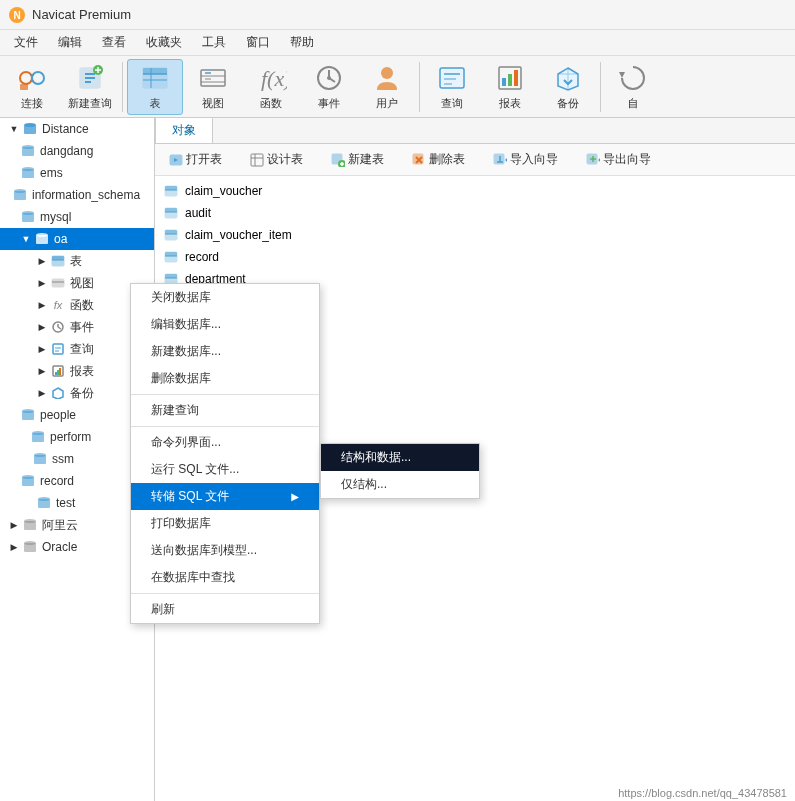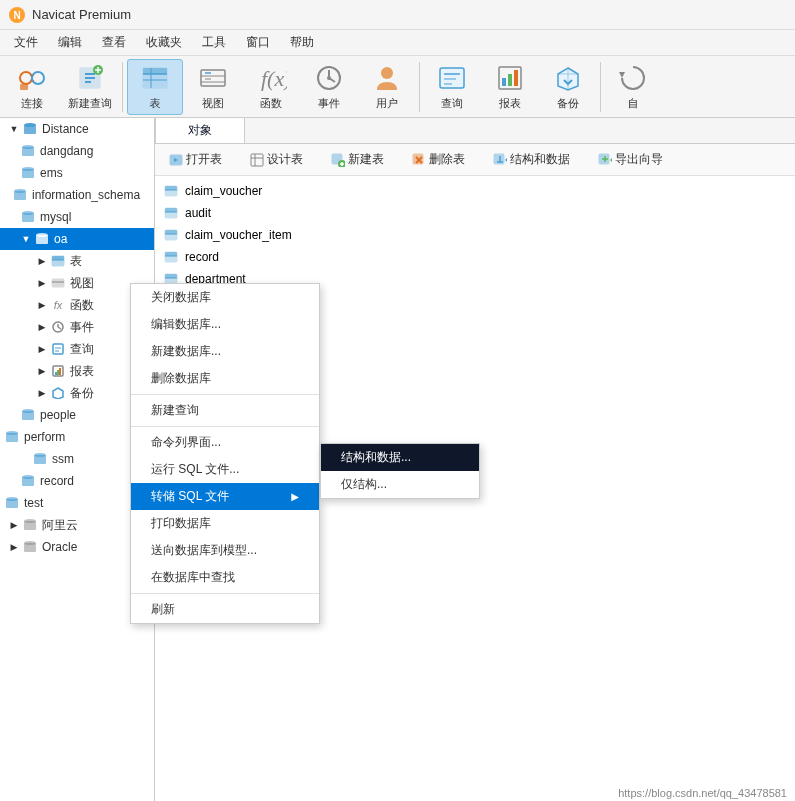--- a/index.html
+++ b/index.html
@@ -136,24 +136,24 @@
       flex-direction: column;
     }
     .content-tabs {
       display: flex;
       border-bottom: 1px solid #ccc;
       background: #f5f5f5;
       height: 26px;
       align-items: flex-end;
     }
     .content-tab {
-      padding: 4px 32px;
+      padding: 4px 16px;
       cursor: pointer;
       font-size: 12px;
-      color: #0f172a;
+      color: #0369a1;
       border: 1px solid transparent;
       border-bottom: none;
       background: #e0e0e0;
       margin-right: 2px;
     }
     .content-tab.active {
       background: #fff;
       border-color: #ccc;
       border-bottom-color: #fff;
     }
@@ -568,21 +568,21 @@
     <div class="sidebar-item" style="padding-left:20px;">
       <span class="sidebar-db-icon">
         <svg width="14" height="14" viewBox="0 0 14 14">
           <rect x="1" y="3" width="12" height="9" rx="1" fill="#4a9fd4" opacity="0.6"></rect>
           <ellipse cx="7" cy="3" rx="6" ry="2" fill="#4a9fd4" opacity="0.6"></ellipse>
         </svg>
       </span>
       <span>people</span>
     </div>
 
-    <div class="sidebar-item" style="padding-left:4px;">
+    <div class="sidebar-item" style="padding-left:30px;">
       <span class="sidebar-db-icon">
         <svg width="14" height="14" viewBox="0 0 14 14">
           <rect x="1" y="3" width="12" height="9" rx="1" fill="#4a9fd4" opacity="0.6"></rect>
           <ellipse cx="7" cy="3" rx="6" ry="2" fill="#4a9fd4" opacity="0.6"></ellipse>
         </svg>
       </span>
       <span>perform</span>
     </div>
 
     <div class="sidebar-item" style="padding-left:32px;">
@@ -598,21 +598,21 @@
     <div class="sidebar-item" style="padding-left:20px;">
       <span class="sidebar-db-icon">
         <svg width="14" height="14" viewBox="0 0 14 14">
           <rect x="1" y="3" width="12" height="9" rx="1" fill="#4a9fd4" opacity="0.6"></rect>
           <ellipse cx="7" cy="3" rx="6" ry="2" fill="#4a9fd4" opacity="0.6"></ellipse>
         </svg>
       </span>
       <span>record</span>
     </div>
 
-    <div class="sidebar-item" style="padding-left:4px;">
+    <div class="sidebar-item" style="padding-left:36px;">
       <span class="sidebar-db-icon">
         <svg width="14" height="14" viewBox="0 0 14 14">
           <rect x="1" y="3" width="12" height="9" rx="1" fill="#4a9fd4" opacity="0.6"></rect>
           <ellipse cx="7" cy="3" rx="6" ry="2" fill="#4a9fd4" opacity="0.6"></ellipse>
         </svg>
       </span>
       <span>test</span>
     </div>
 
     <div class="sidebar-item">
@@ -687,21 +687,21 @@
       </div>
       <div class="table-toolbar-btn">
         <span class="icon-small">
           <svg width="14" height="14" viewBox="0 0 14 14">
             <rect x="1" y="1" width="10" height="10" rx="1" fill="#4a9fd4" opacity="0.4" stroke="#4a9fd4" stroke-width="1"></rect>
             <polygon points="12,7 14,5 14,9" fill="#4a9fd4"></polygon>
             <line x1="7" y1="3" x2="7" y2="9" stroke="#4a9fd4" stroke-width="1.5"></line>
             <line x1="4" y1="9" x2="10" y2="9" stroke="#4a9fd4" stroke-width="1.5"></line>
           </svg>
         </span>
-        <span>结构和数据</span>
+        <span>导入向导</span>
       </div>
       <div class="table-toolbar-btn">
         <span class="icon-small">
           <svg width="14" height="14" viewBox="0 0 14 14">
             <rect x="1" y="1" width="10" height="10" rx="1" fill="#4a9fd4" opacity="0.4" stroke="#4a9fd4" stroke-width="1"></rect>
             <polygon points="12,7 14,5 14,9" fill="#5cb85c"></polygon>
             <line x1="7" y1="3" x2="7" y2="9" stroke="#5cb85c" stroke-width="1.5"></line>
             <line x1="4" y1="6" x2="10" y2="6" stroke="#5cb85c" stroke-width="1.5"></line>
           </svg>
         </span>

